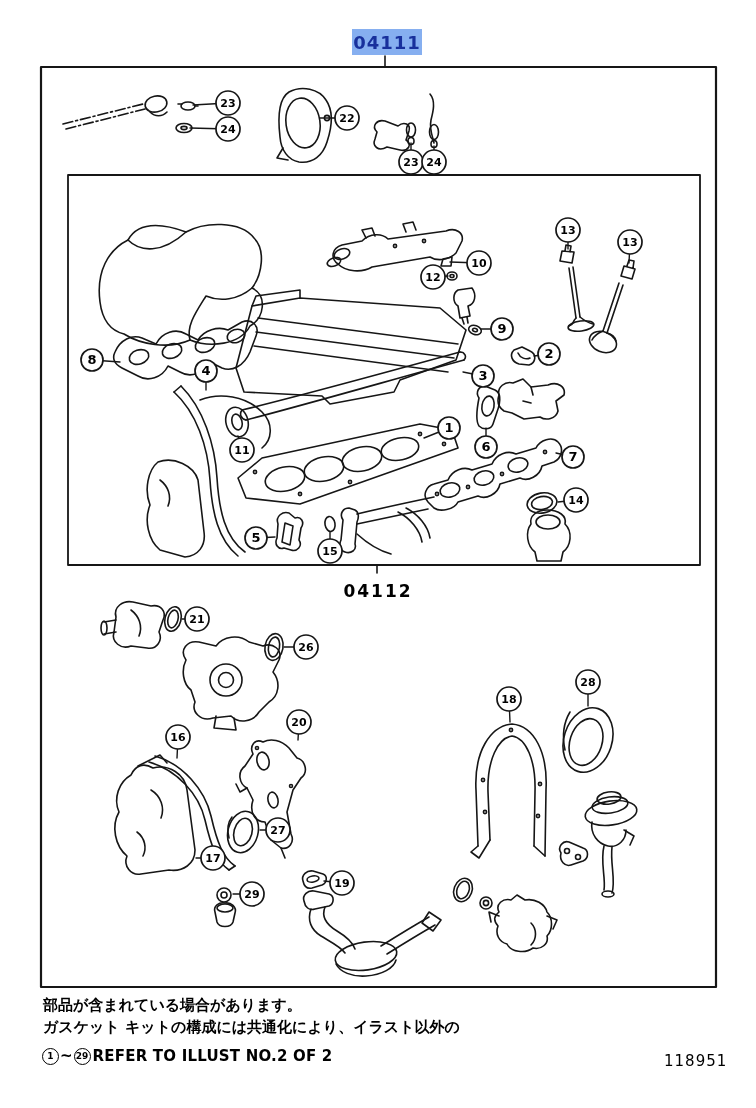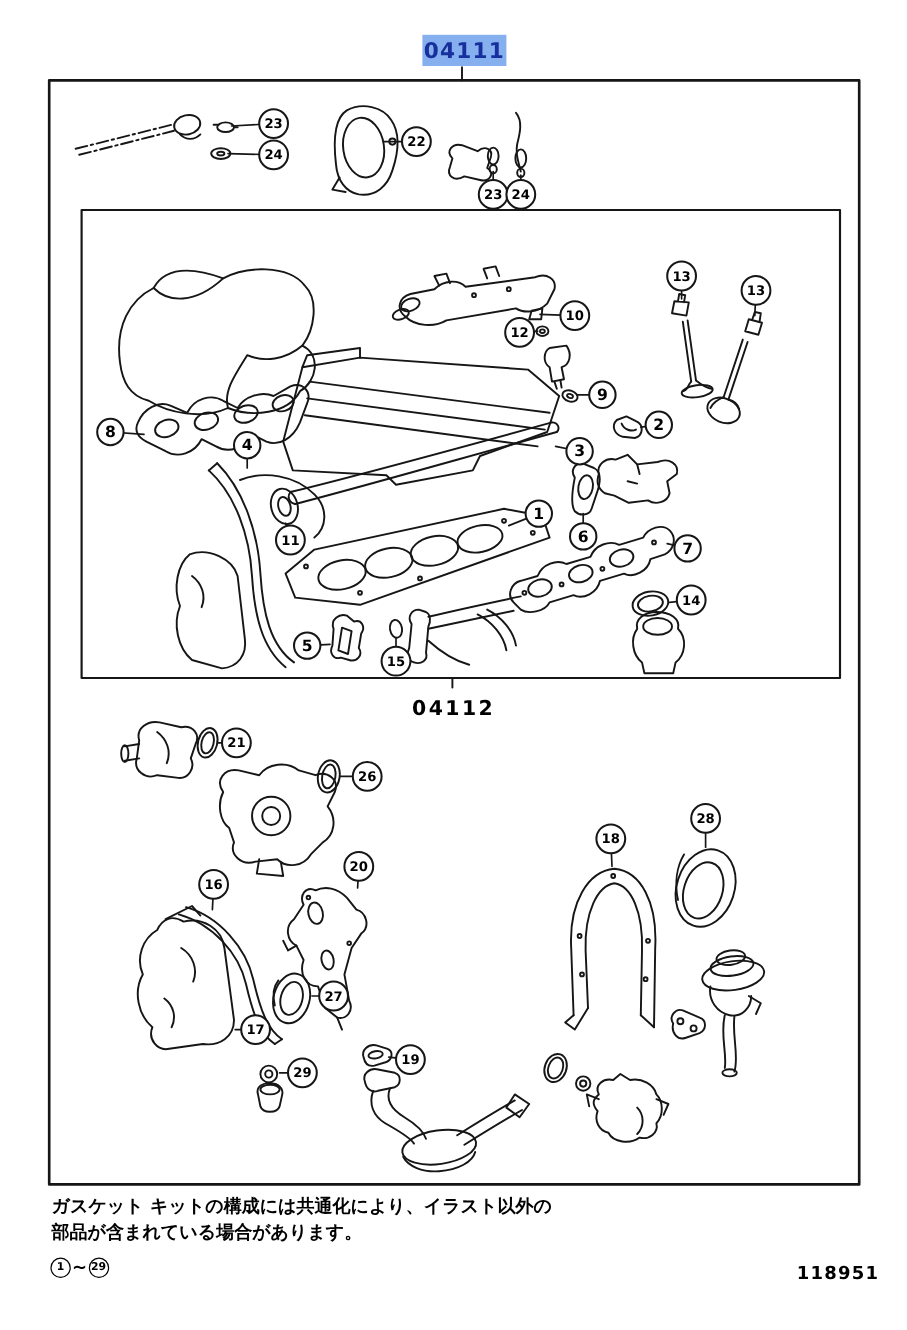--- a/index.html
+++ b/index.html
@@ -30,21 +30,21 @@
   }
   .circled-num{
     display:inline-flex;align-items:center;justify-content:center;
     width:17px;height:17px;border:1.6px solid #000;border-radius:50%;
     font-size:9px;font-weight:bold;box-sizing:border-box;flex:0 0 auto;
   }
   .refer-tilde{margin:0 1px;font-weight:bold;}
   .refer-text{margin-left:2px;font-weight:bold;font-size:15px;letter-spacing:0.2px;}
   .doc-number{
     position:absolute;left:664px;top:1052px;z-index:3;
-    font-size:15px;font-weight:bold;letter-spacing:1px;color:#000;
+    font-size:15px;font-weight:normal;letter-spacing:1px;color:#000;
   }
 </style>
 </head>
 <body>
 
 <div class="page">
 
   <div class="top-label">04111</div>
   <div class="inner-label">04112</div>
 
@@ -474,24 +474,25 @@
           <g>
             <line x1="342" y1="883" x2="324" y2="881" stroke="#161616" stroke-width="1.4"></line>
             <circle cx="342" cy="883" r="12" fill="#ffffff" stroke="#161616" stroke-width="1.7"></circle>
             <text x="342" y="883" text-anchor="middle" dy="3.8" fill="#000" stroke="none" font-family="&quot;DejaVu Sans&quot;,&quot;Liberation Sans&quot;,sans-serif" font-size="11" font-weight="bold">19</text>
           </g>
         </g>
     </g>
   </svg>
 
   <div class="note">
+    <div>部品が含まれている場合があります。</div>
     <div>ガスケット キットの構成には共通化により、イラスト以外の</div>
-    <div>部品が含まれている場合があります。</div>
   </div>
 
   <div class="refer-line">
     <span class="circled-num">1</span>
     <span class="refer-tilde">~</span>
     <span class="circled-num">29</span>
+    <span class="refer-text">REFER TO ILLUST NO.2 OF 2</span>
   </div>
 
   <div class="doc-number">118951</div>
 </div>
 
 </body></html>

